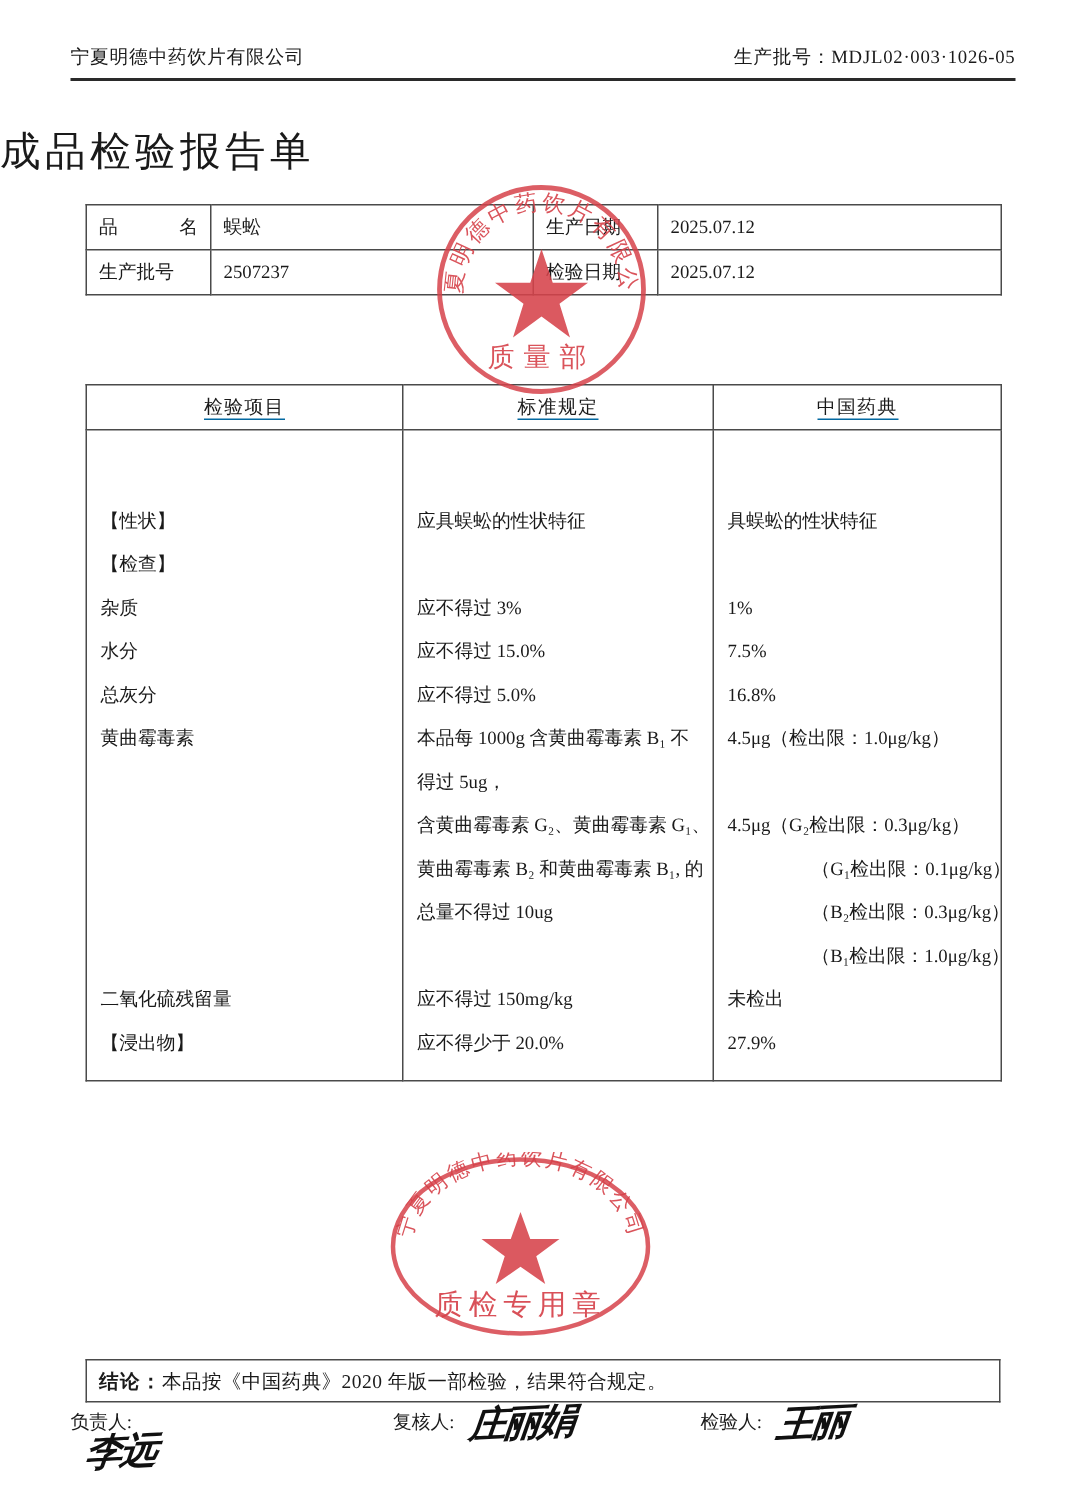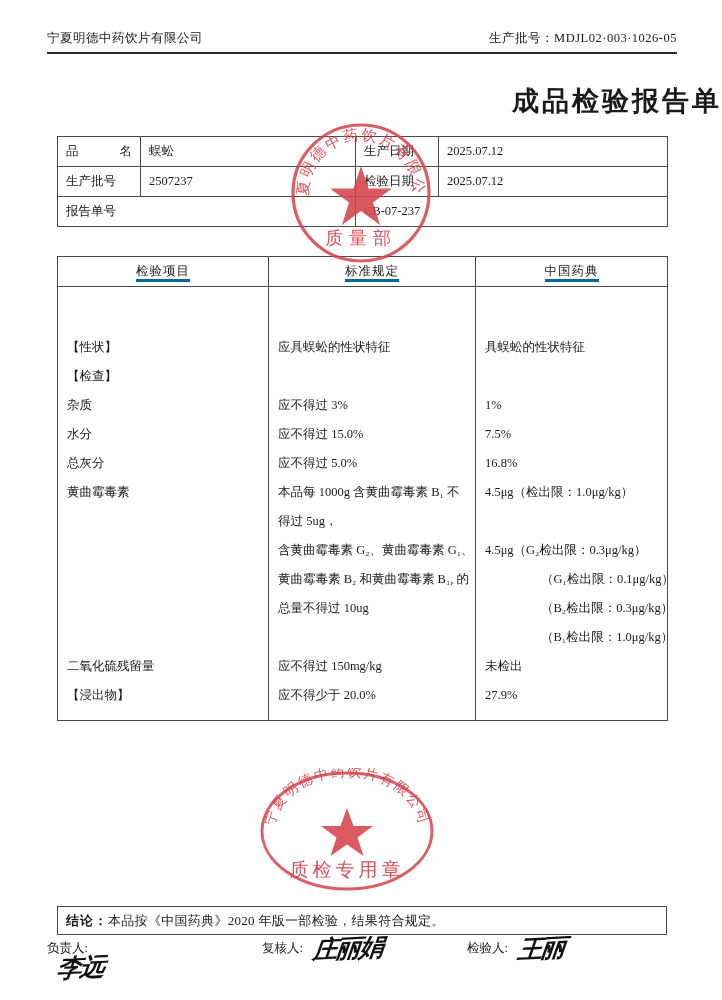--- a/index.html
+++ b/index.html
@@ -39,23 +39,23 @@
     left: 47px; top: 52px;
     width: 630px; height: 2px;
     background: #2a2a2a;
   }
 
   
   .doc-title {
     position: absolute;
     left: 0; top: 83px;
     width: 722px;
-    text-align: right;
+    text-align: left;
     font-size: 27px;
-    font-weight: bold;
+    font-weight: normal;
     letter-spacing: 3px;
     font-family: "Liberation Serif", "DejaVu Serif", serif;
   }
 
   
   .tbl {
     position: absolute;
     border-collapse: collapse;
     table-layout: fixed;
     font-size: 12.5px;
@@ -88,21 +88,21 @@
   #main-table td {
     padding: 0;
     vertical-align: top;
   }
   .col-head {
     height: 30px;
     text-align: center;
     vertical-align: middle !important;
   }
   .col-head span {
-    border-bottom: 3px solid #0369a1;
+    border-bottom: 1px solid #0369a1;
     padding-bottom: 1px;
     letter-spacing: 1px;
   }
   .cellbox { padding: 8px 9px 10px 9px; }
   .line {
     line-height: 29px;
     height: 29px;
     white-space: nowrap;
   }
   .line.blank { color: transparent; }
@@ -192,24 +192,20 @@
         </td>
         <td>蜈蚣</td>
         <td class="lbl">生产日期</td>
         <td>2025.07.12</td>
       </tr>
       <tr>
         <td class="lbl">生产批号</td>
         <td>2507237</td>
         <td class="lbl">检验日期</td>
         <td>2025.07.12</td>
-      </tr>
-      <tr>
-        <td class="lbl" colspan="2">报告单号</td>
-        <td colspan="2">CB-07-237</td>
       </tr>
     </tbody>
   </table>
 
   <table class="tbl" id="main-table">
     <colgroup>
       <col style="width:211px">
         <col style="width:207px">
         <col style="width:192px">
     </colgroup>

